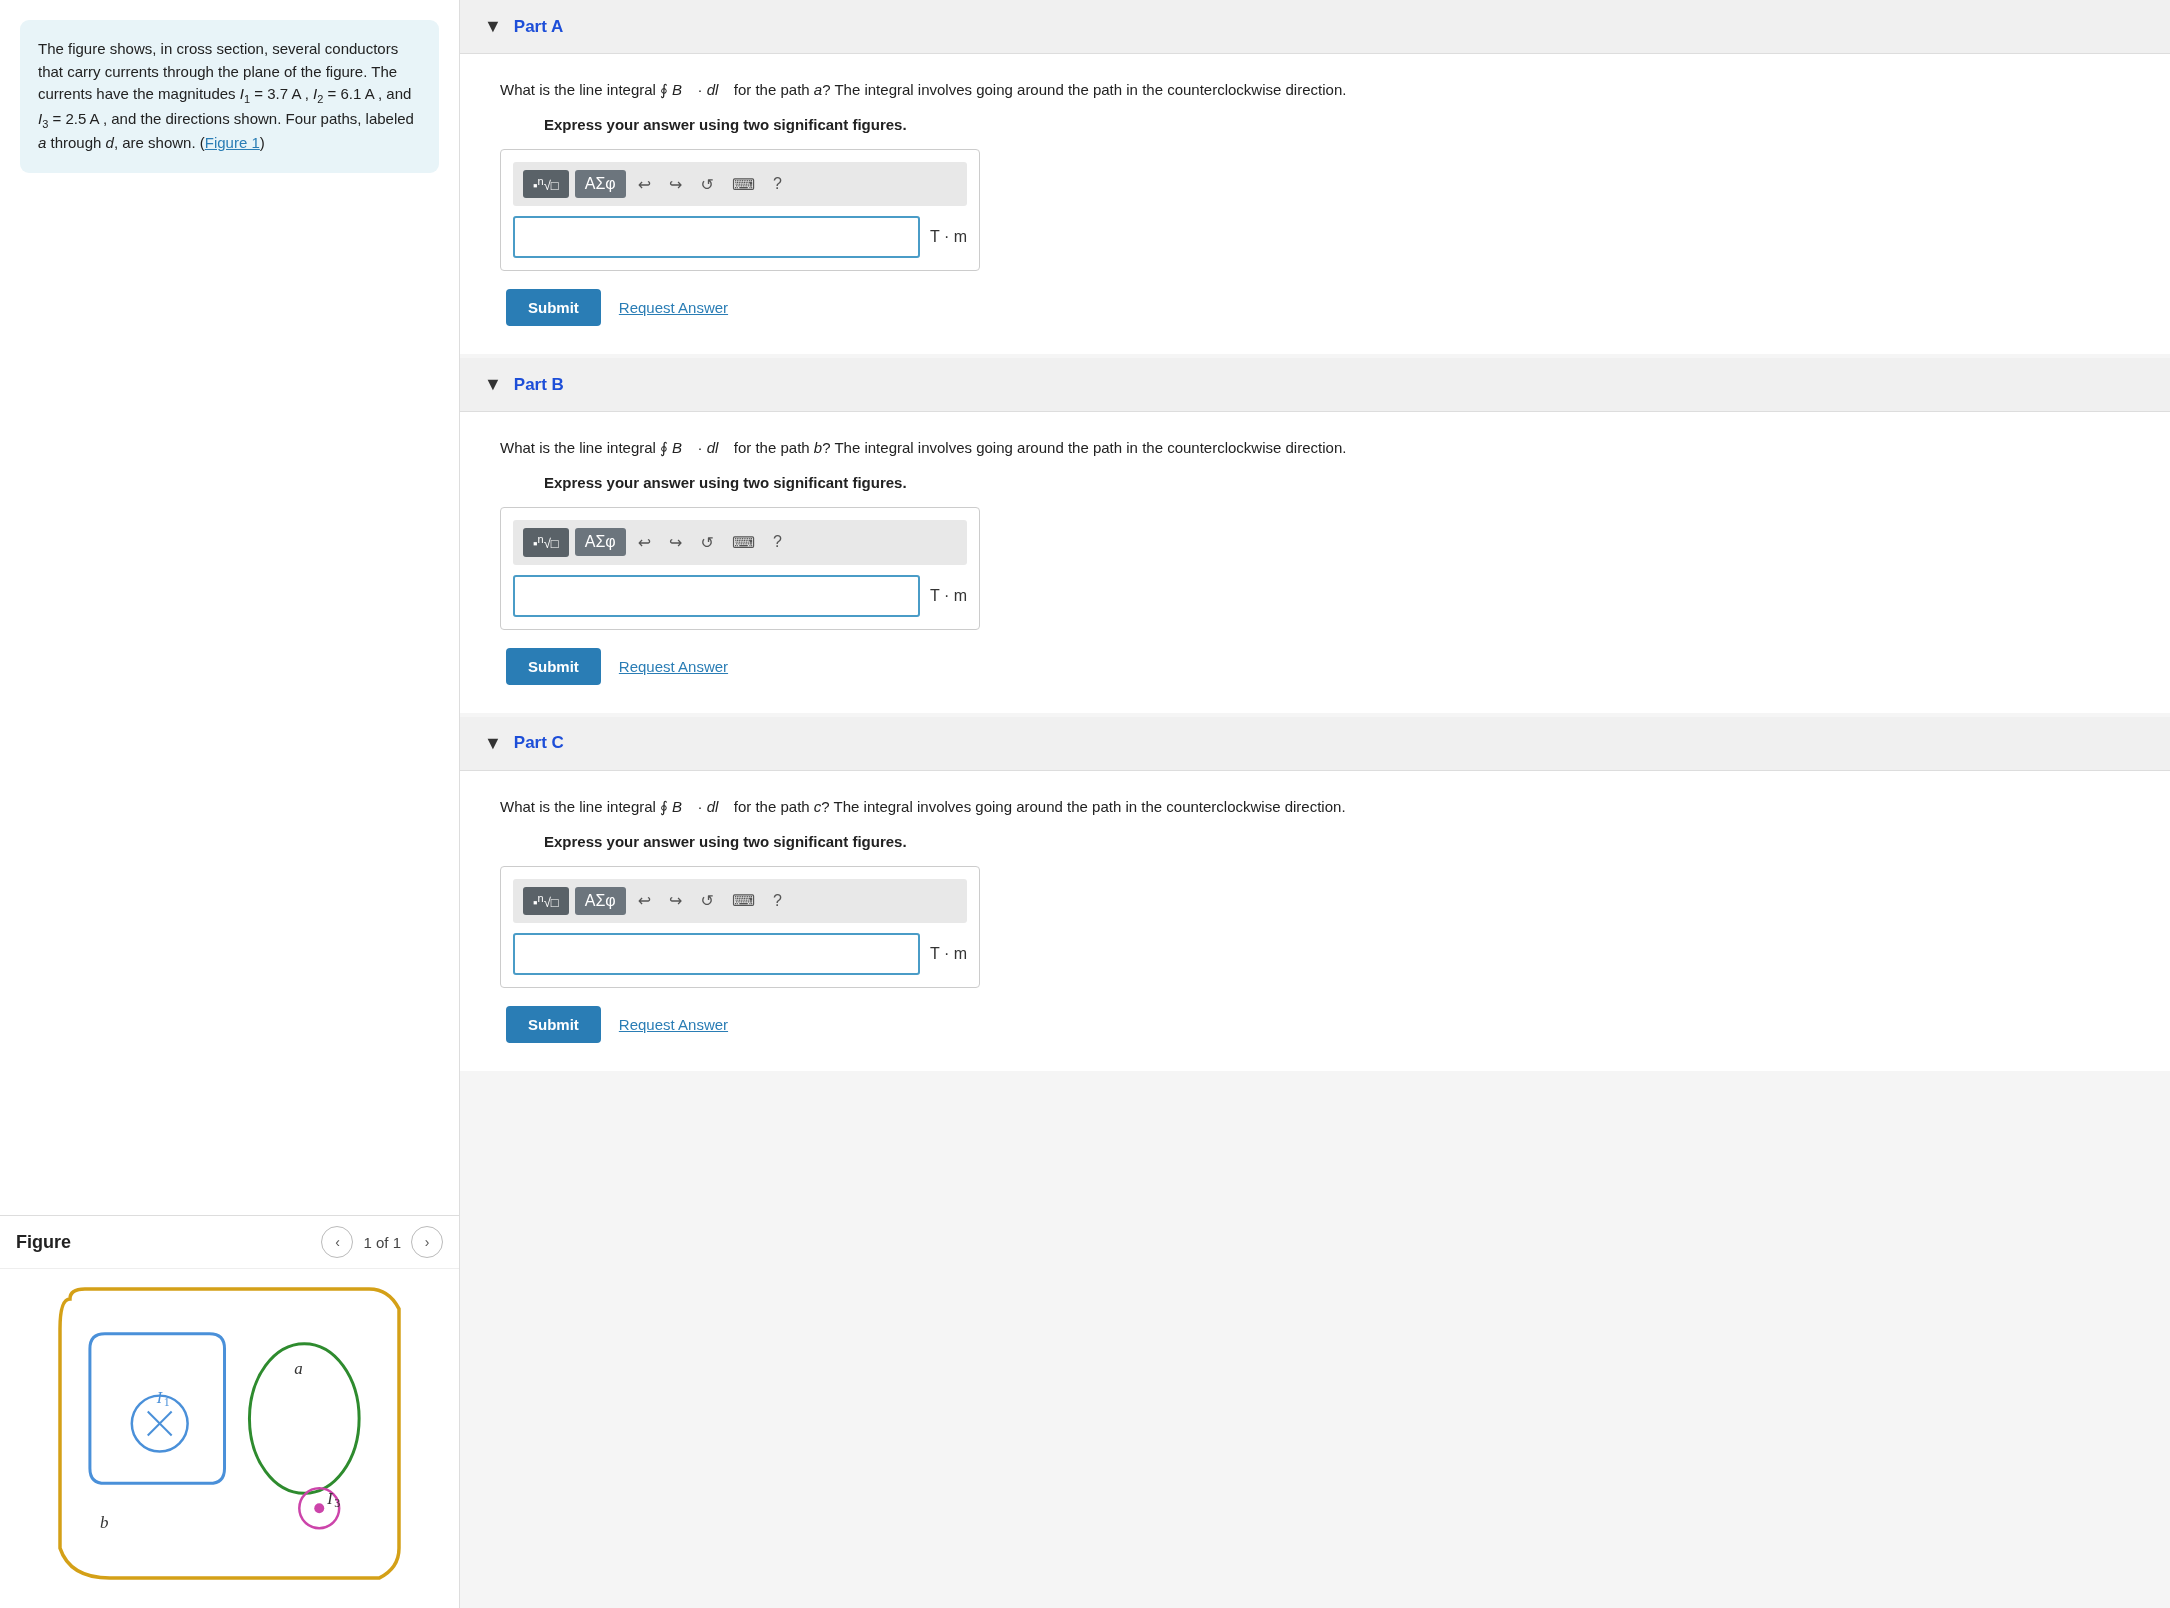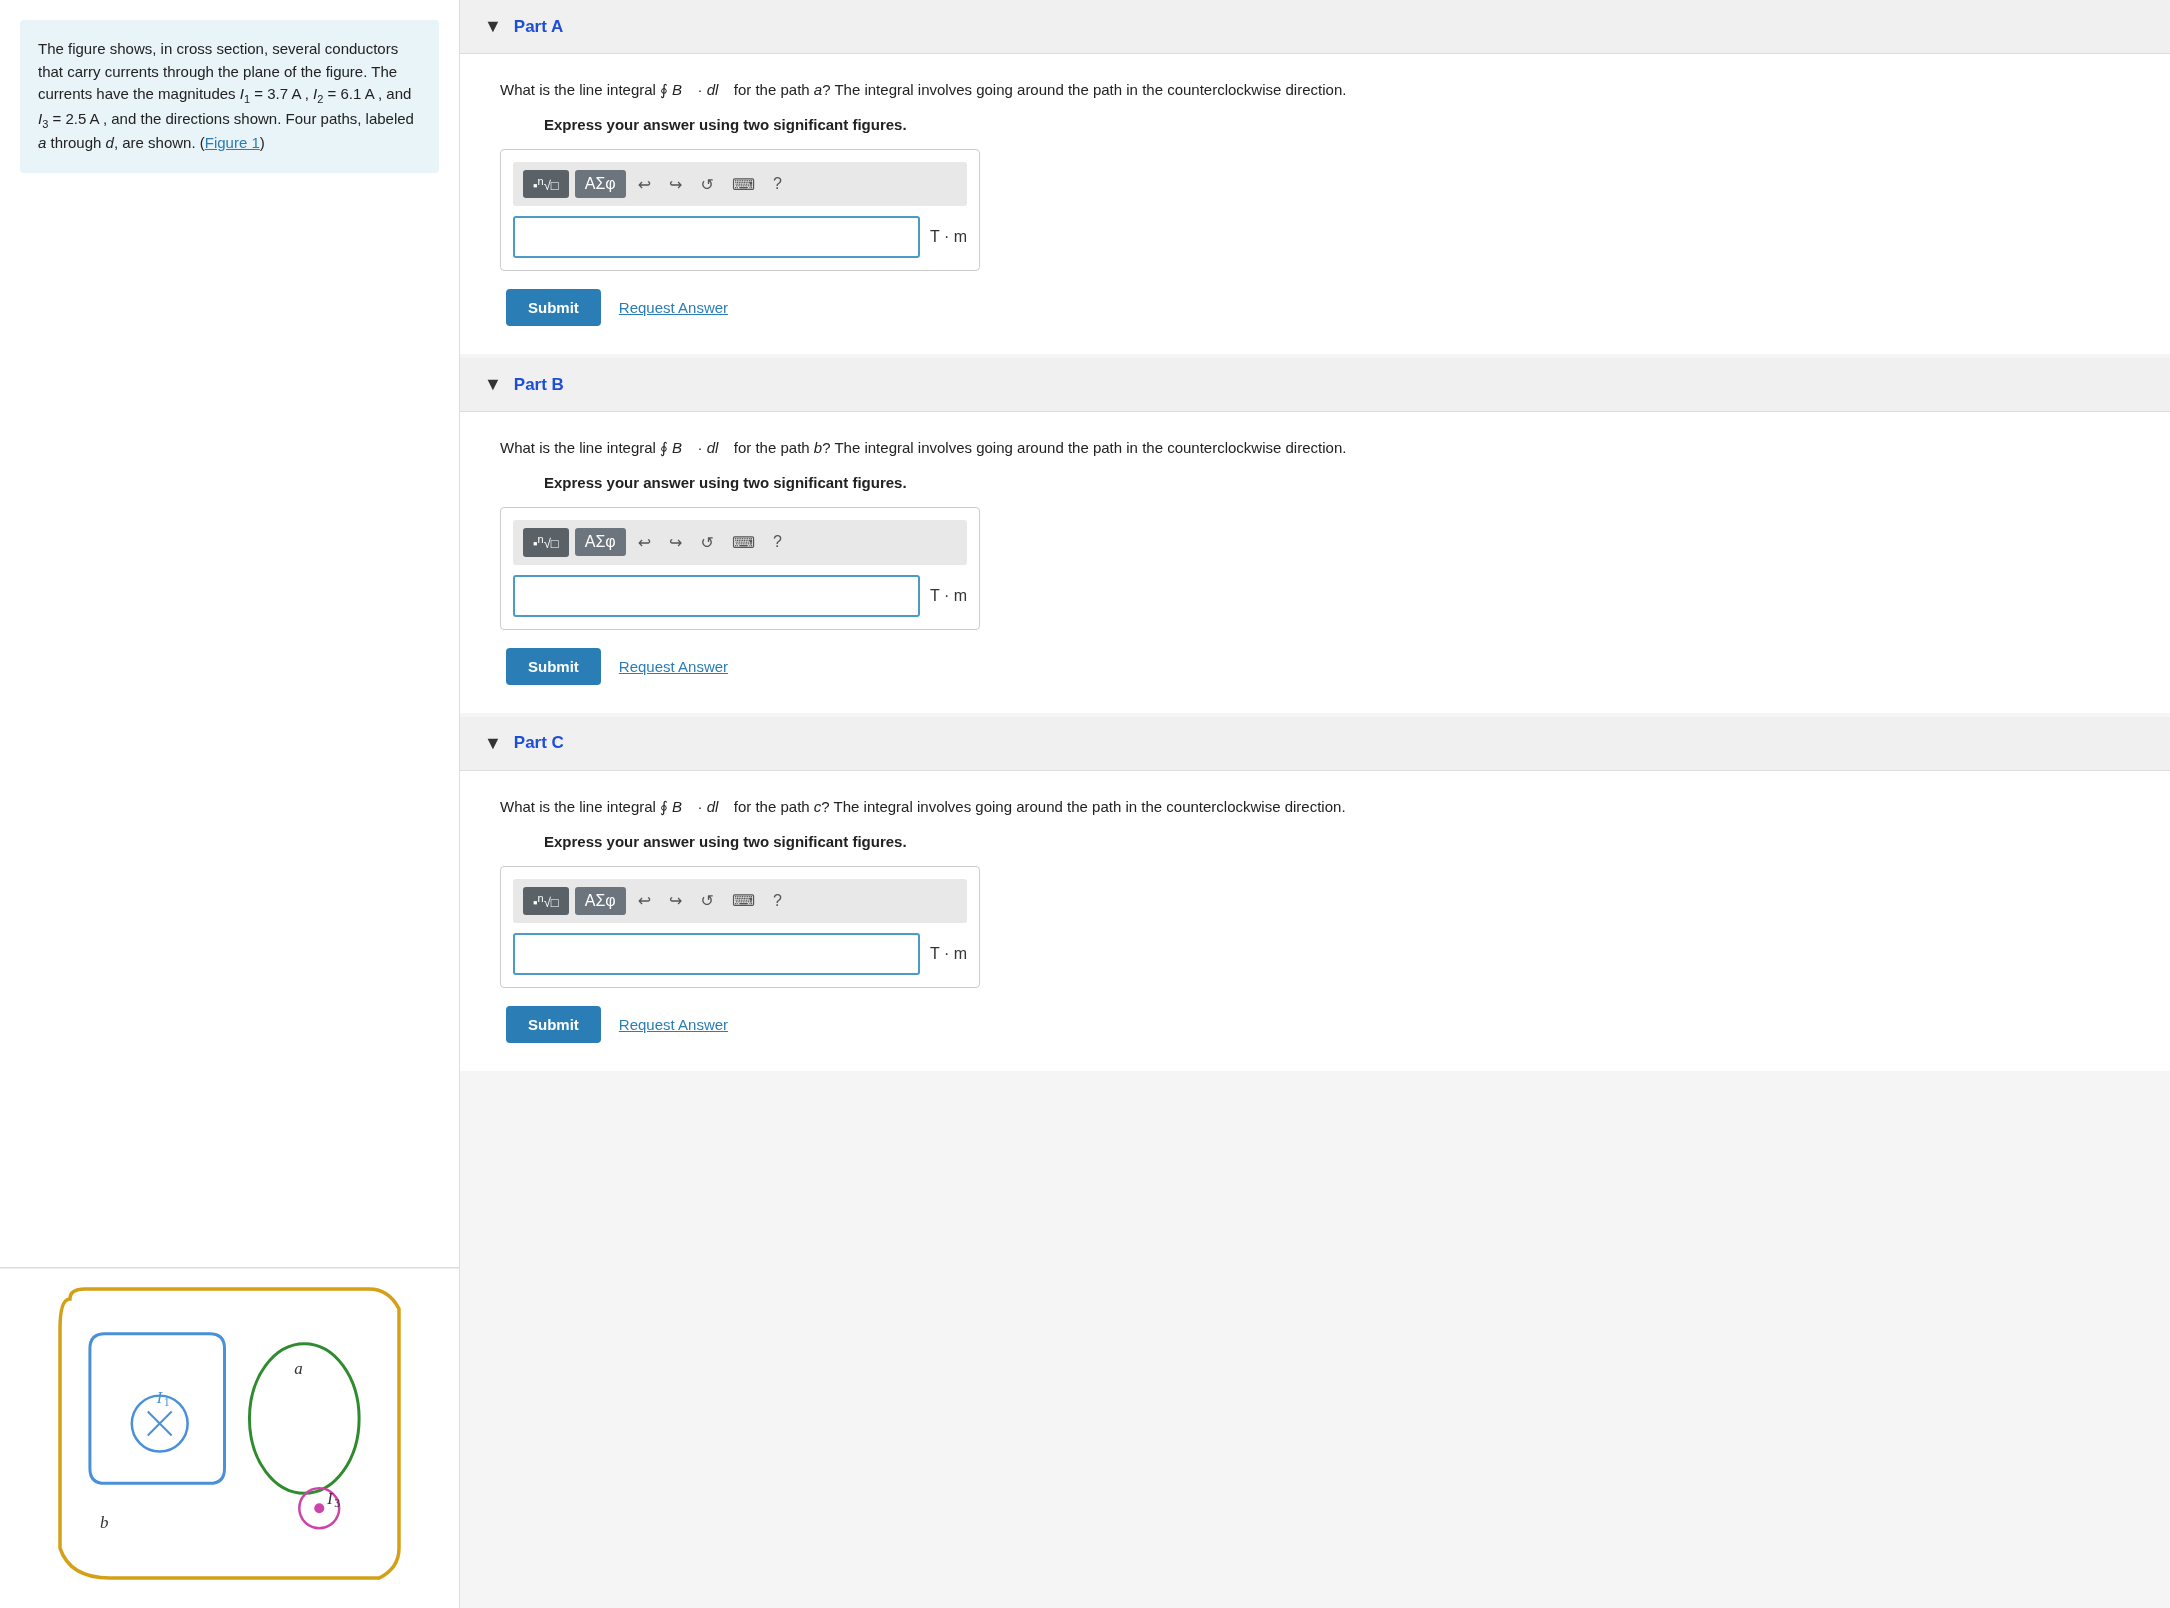--- a/index.html
+++ b/index.html
@@ -20,21 +20,21 @@
       display: flex;
       flex-direction: column;
       border-right: 1px solid #ddd;
       height: 100%;
     }
 
     .problem-description {
       background: #e8f4f8;
       margin: 20px;
       padding: 18px;
-      border-radius: 4px;
+      border-radius: 9px;
       font-size: 15px;
       line-height: 1.5;
       color: #222;
     }
 
     .figure-section {
       margin-top: auto;
       border-top: 1px solid #ddd;
       padding: 0;
     }
@@ -252,20 +252,28 @@
 <body>
 
 <div class="left-panel">
   <div class="problem-description">
     <span>
       The figure shows, in cross section, several conductors that carry currents through the plane of the figure. The currents have the magnitudes <em>I</em><sub>1</sub> = 3.7 A , <em>I</em><sub>2</sub> = 6.1 A , and <em>I</em><sub>3</sub> = 2.5 A , and the directions shown. Four paths, labeled <em>a</em> through <em>d</em>, are shown. (<span style="color:#2a7db5; text-decoration:underline; cursor:pointer;">Figure 1</span>)
     </span>
   </div>
 
   <div class="figure-section">
+    <div class="figure-header">
+      <span class="figure-title">Figure</span>
+      <div class="figure-nav">
+        <button class="nav-btn">‹</button>
+        <span class="figure-counter">1 of 1</span>
+        <button class="nav-btn">›</button>
+      </div>
+    </div>
     <div class="figure-image">
       
       <svg class="figure-svg" viewBox="0 0 440 340" xmlns="http://www.w3.org/2000/svg">
 
         <rect width="440" height="340" fill="white"></rect>
 
         <path d="M 60 30 Q 60 20 75 20 L 360 20 Q 380 20 390 40 L 390 280 Q 390 300 370 310 L 100 310 Q 60 310 50 280 L 50 60 Q 50 30 60 30 Z" fill="none" stroke="#d4a017" stroke-width="3.5"></path>
 
         <path d="M 80 80 Q 80 65 95 65 L 200 65 Q 215 65 215 80 L 215 200 Q 215 215 200 215 L 95 215 Q 80 215 80 200 Z" fill="none" stroke="#4a90d9" stroke-width="3"></path>
 

